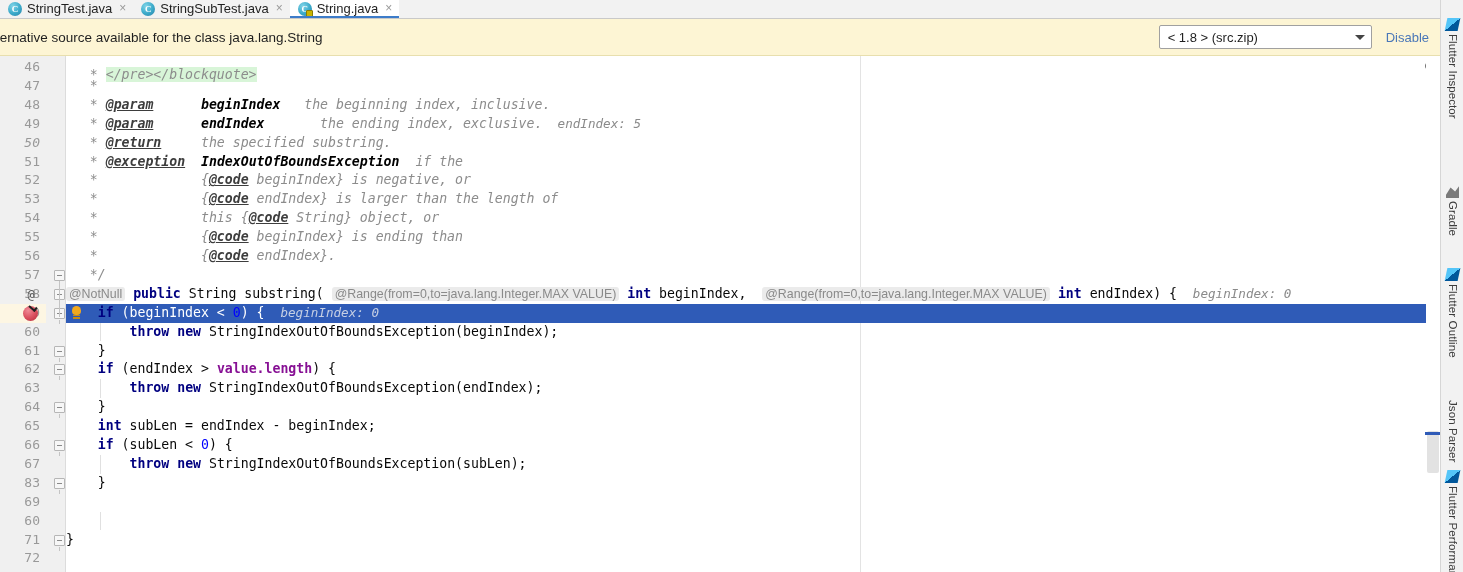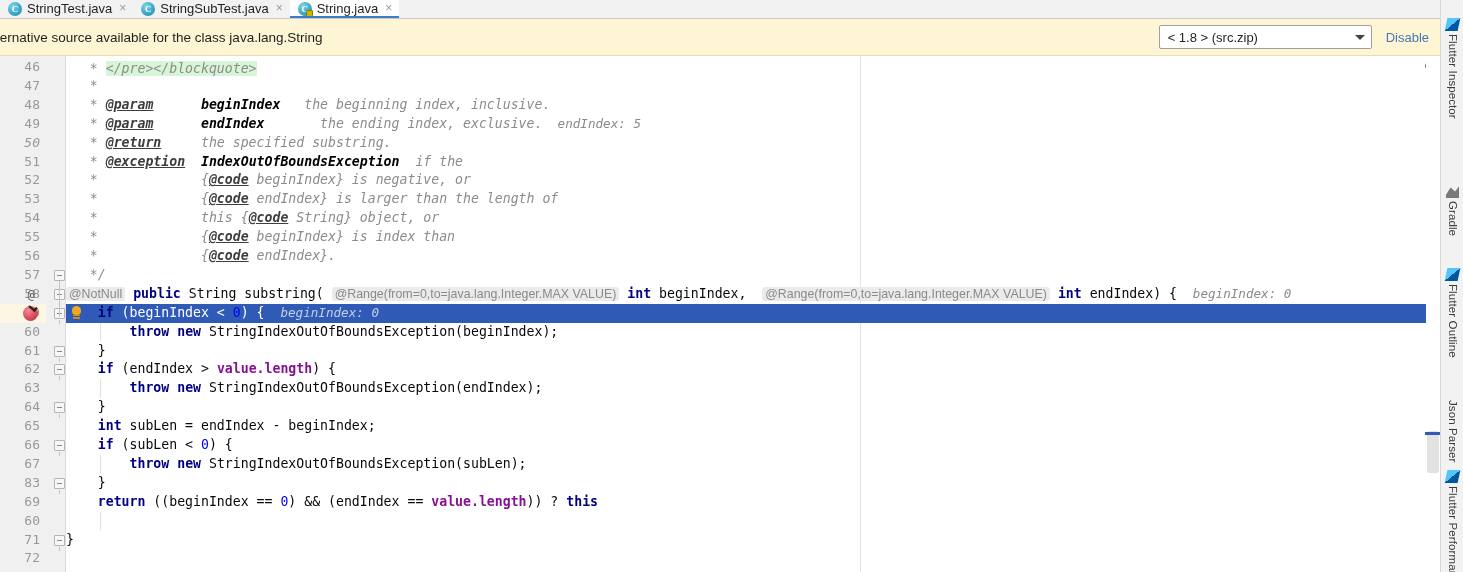--- a/index.html
+++ b/index.html
@@ -343,21 +343,21 @@
       <div class="fold" style="top: 289.5px;"></div>
       <div class="fold" style="top: 308.4px;"></div>
       <div class="fold" style="top: 346.2px;"></div>
       <div class="fold" style="top: 384px;"></div>
       <div class="fold" style="top: 421.8px;"></div>
       <div class="fold" style="top: 478.5px;"></div>
       <div class="foldline" style="top: 224.9px; height: 35.8px;"></div>
     </div>
   <div class="code-area">
     <div class="margin-guide"></div>
-  <div class="row" style="top: 4px; padding-left: 29px;">
+  <div class="row" style="top: 10px; padding-left: 29px;">
         <div class="code"><span class="cmt">   * </span><span class="docmark">&lt;/pre&gt;&lt;/blockquote&gt;</span></div>
       </div>
       <div class="row" style="top: 20.9px;">
         <div class="code"><span class="cmt">   *</span></div>
       </div>
       <div class="row" style="top: 39.8px;">
         <div class="code"><span class="cmt">   * </span><span class="doctag">@param</span><span class="doctxt">      </span><span class="docval">beginIndex</span><span class="doctxt">   the beginning index, inclusive.</span></div>
       </div>
       <div class="row" style="top: 58.7px;">
         <div class="code"><span class="cmt">   * </span><span class="doctag">@param</span><span class="doctxt">      </span><span class="docval">endIndex</span><span class="doctxt">       the ending index, exclusive.</span><span class="dhint">  endIndex: 5</span></div>
@@ -371,21 +371,21 @@
       <div class="row" style="top: 115.4px;">
         <div class="code"><span class="doctxt">   *             {</span><span class="doctag">@code</span><span class="doctxt"> beginIndex} is negative, or</span></div>
       </div>
       <div class="row" style="top: 134.3px;">
         <div class="code"><span class="doctxt">   *             {</span><span class="doctag">@code</span><span class="doctxt"> endIndex} is larger than the length of</span></div>
       </div>
       <div class="row" style="top: 153.2px;">
         <div class="code"><span class="doctxt">   *             this {</span><span class="doctag">@code</span><span class="doctxt"> String} object, or</span></div>
       </div>
       <div class="row" style="top: 172.1px;">
-        <div class="code"><span class="doctxt">   *             {</span><span class="doctag">@code</span><span class="doctxt"> beginIndex} is index than</span></div>
+        <div class="code"><span class="doctxt">   *             {</span><span class="doctag">@code</span><span class="doctxt"> beginIndex} is ending than</span></div>
       </div>
       <div class="row" style="top: 191px;">
         <div class="code"><span class="doctxt">   *             {</span><span class="doctag">@code</span><span class="doctxt"> endIndex}.</span></div>
       </div>
       <div class="row" style="top: 209.9px;">
         <div class="code"><span class="cmt">   */</span></div>
       </div>
       <div class="row" style="top: 228.8px;">
         <div class="code"><span class="hint">@NotNull</span><span> </span><span class="kw">public</span><span> String substring( </span><span class="hint">@Range(from=0,to=java.lang.Integer.MAX VALUE)</span><span> </span><span class="kw">int</span><span> beginIndex,  </span><span class="hint">@Range(from=0,to=java.lang.Integer.MAX VALUE)</span><span> </span><span class="kw">int</span><span> endIndex) {  </span><span class="dhint">beginIndex: 0</span></div>
       </div>
@@ -412,23 +412,20 @@
         <div class="code"><span>    </span><span class="kw">int</span><span> subLen = endIndex - beginIndex;</span></div>
       </div>
       <div class="row" style="top: 380px;">
         <div class="code"><span>    </span><span class="kw">if</span><span> (subLen &lt; </span><span class="num">0</span><span>) {</span></div>
       </div>
       <div class="row" style="top: 398.9px;">
         <div class="code"><span>        </span><span class="kw">throw</span><span> </span><span class="kw">new</span><span> StringIndexOutOfBoundsException(subLen);</span></div>
       </div>
       <div class="row" style="top: 417.8px;">
         <div class="code"><span>    }</span></div>
-      </div>
-      <div class="row" style="top: 436.7px;">
-        <div class="code"><span>    </span><span class="kw">return</span><span> ((beginIndex == </span><span class="num">0</span><span>) &amp;&amp; (endIndex == </span><span class="fld">value.length</span><span>)) ? </span><span class="kw">this</span></div>
       </div>
       <div class="row" style="top: 474.5px;">
         <div class="code"><span>}</span></div>
       </div>
       <div class="row" style="top: 493.4px;">
         <div class="code"></div>
       </div>
       <div style="position: absolute; left: 0px; top: 0px; width: 20px; height: 516px;">
         <div class="bulb" style="left: 4px; top: 249.7px;">
           <div class="glass"></div>

